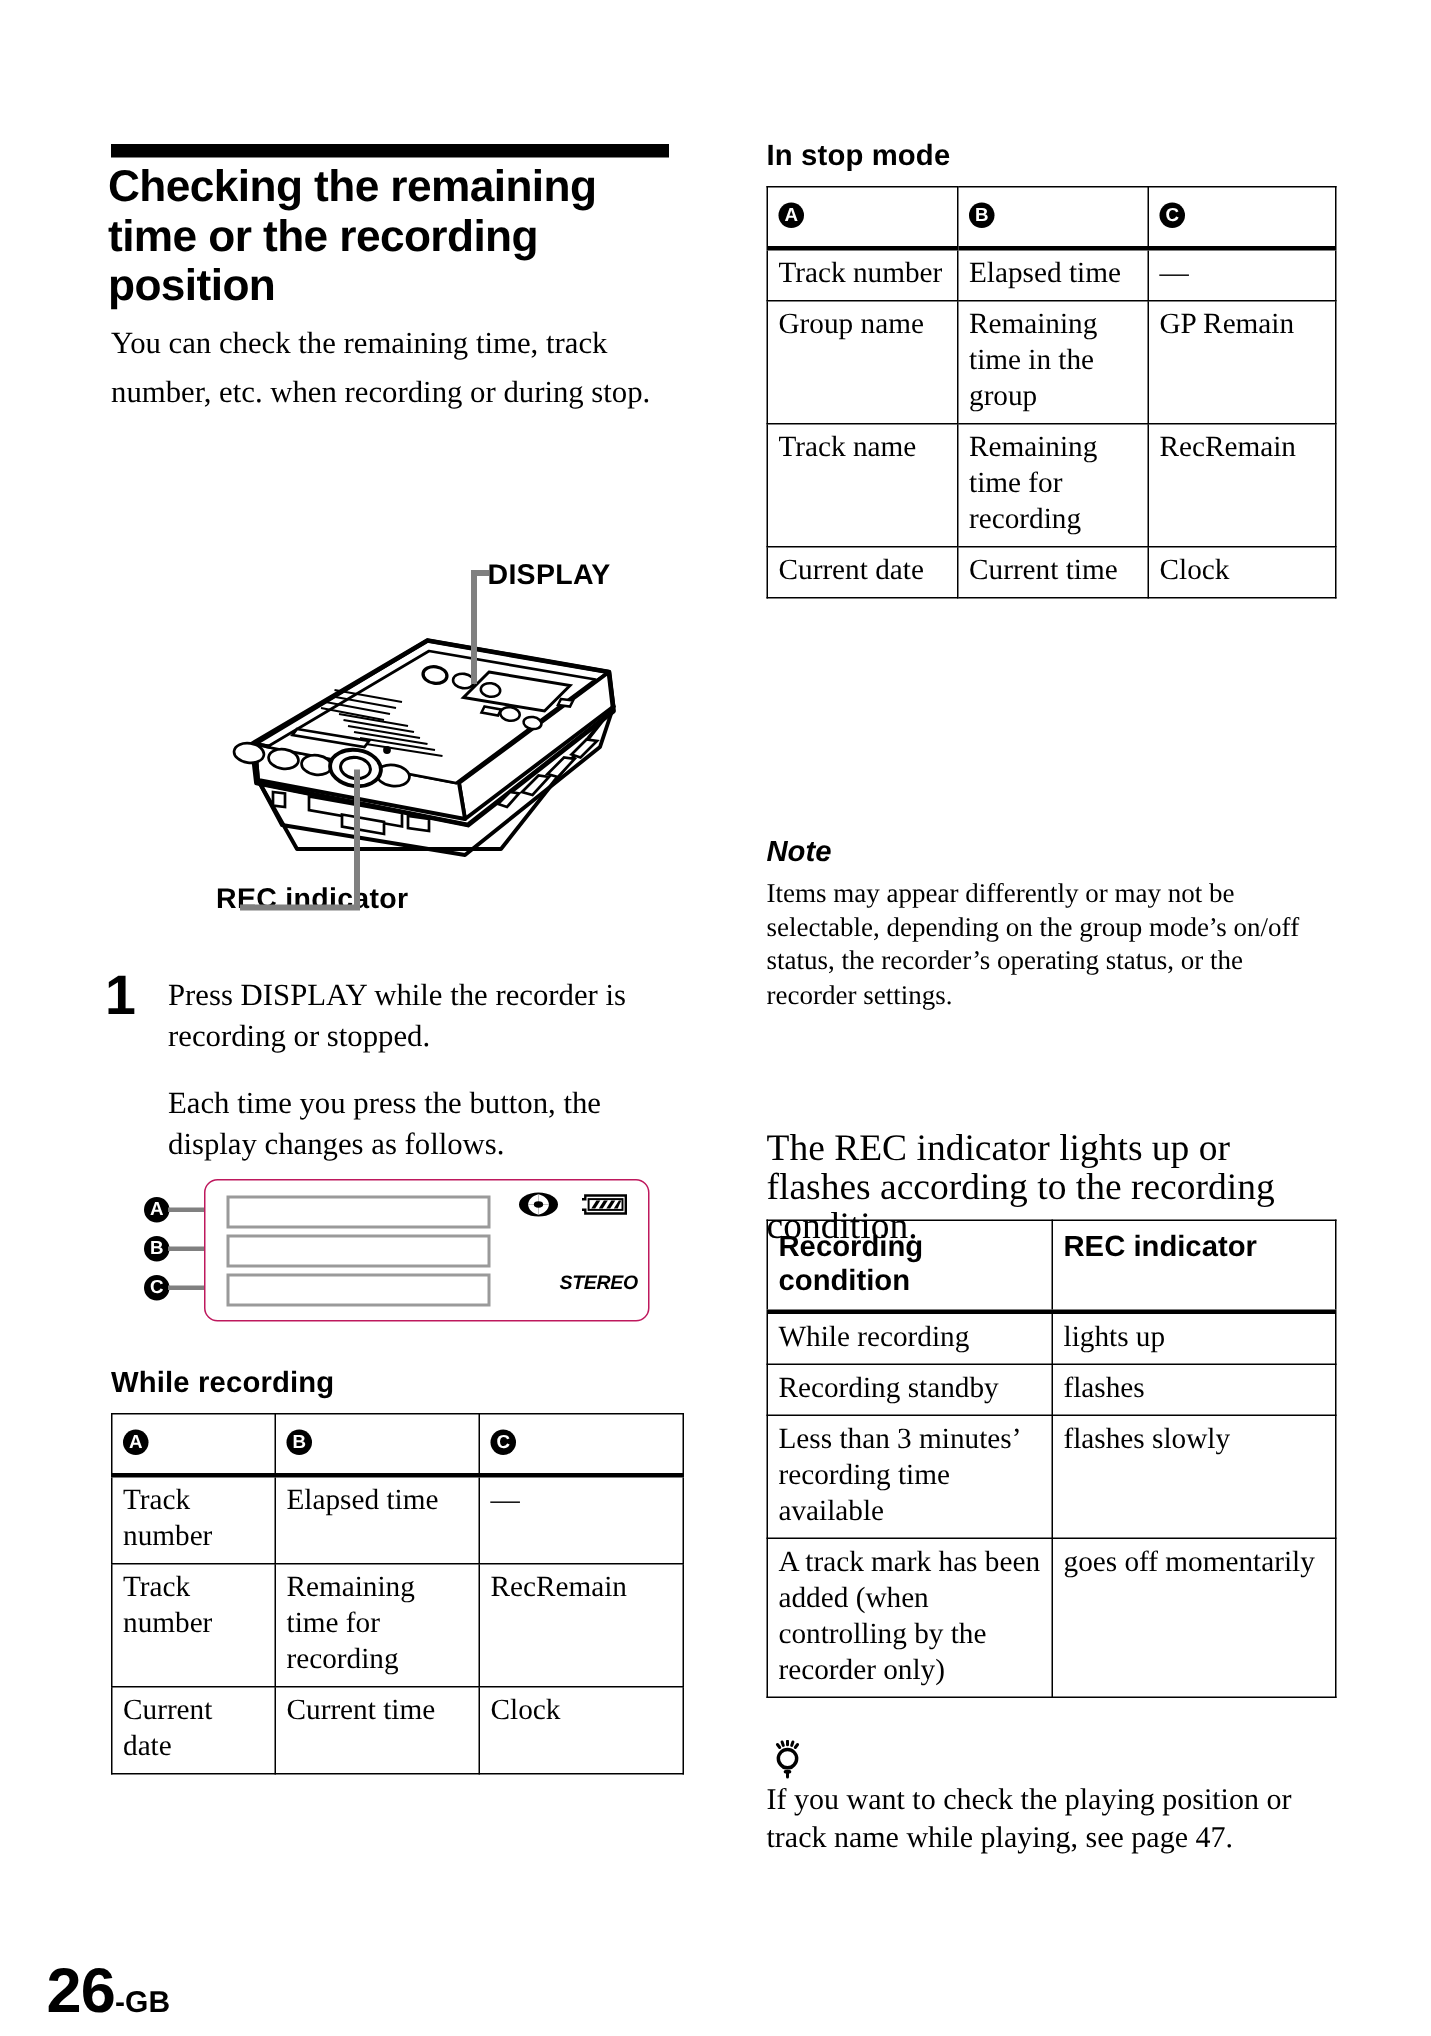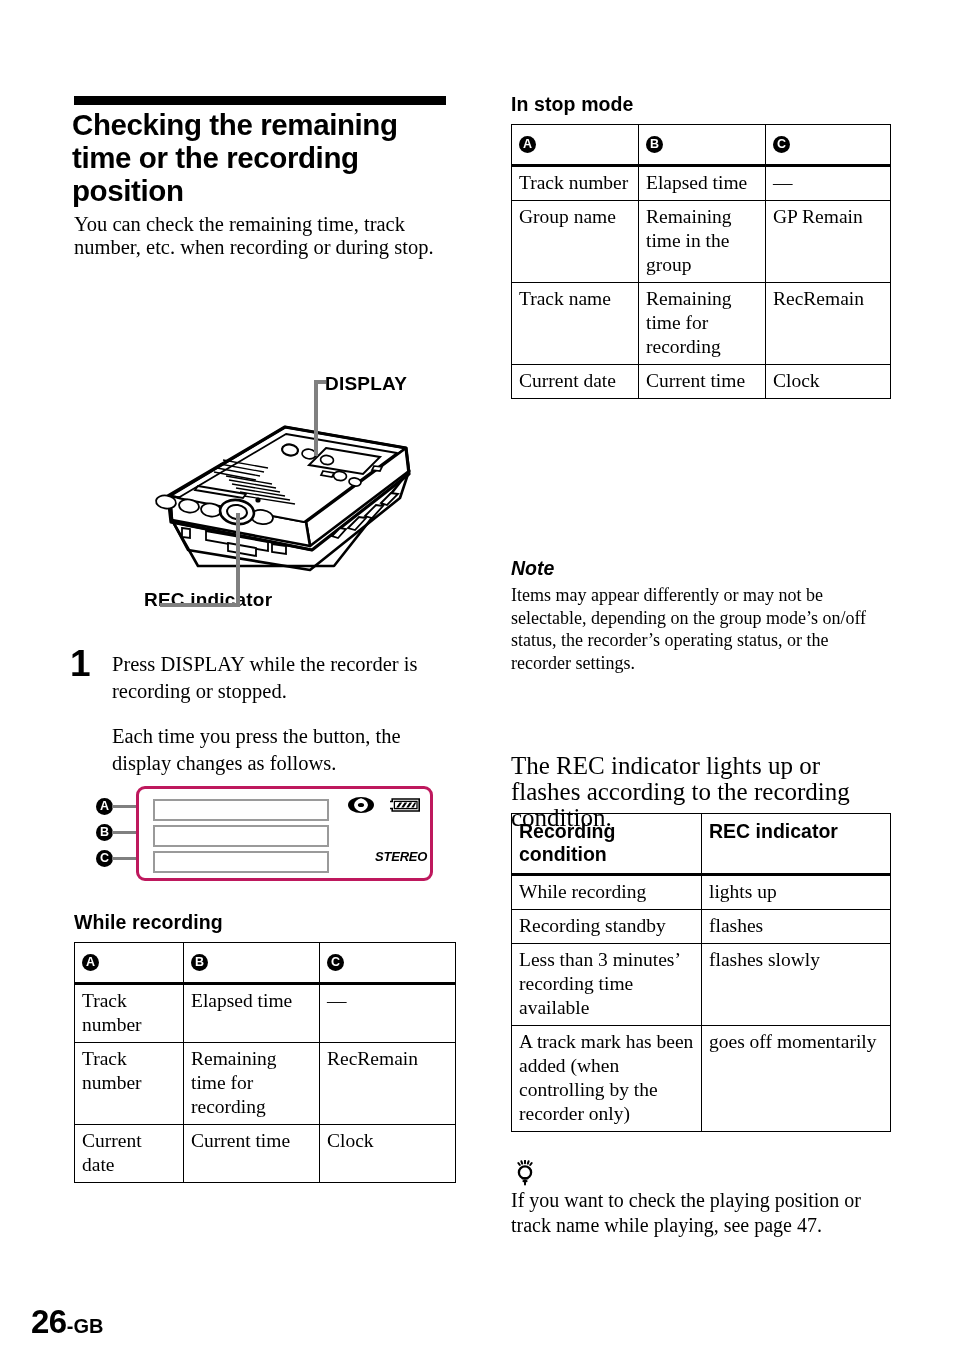--- a/index.html
+++ b/index.html
@@ -41,21 +41,21 @@
     letter-spacing: -0.4px;
   }
 
   
   .intro {
     position: absolute;
     left: 74px;
     top: 213px;
     width: 385px;
     font-size: 20.5px;
-    line-height: 23px;
+    line-height: 33px;
   }
   .intro p { margin: 0; }
 
   
   .figure {
     position: absolute;
     left: 110px;
     top: 370px;
     width: 360px;
     height: 250px;
@@ -107,21 +107,21 @@
     top: 786px;
     width: 345px;
     height: 97px;
   }
   .disp-panel {
     position: absolute;
     left: 40px;
     top: 0px;
     width: 297px;
     height: 95px;
-    border: 3px solid #be185d;
+    border: 1px solid #be185d;
     border-radius: 9px;
     box-sizing: border-box;
     background: #fff;
   }
   .disp-row {
     position: absolute;
     left: 14px;
     width: 176px;
     height: 22px;
     border: 2px solid #9a9a9a;
@@ -269,21 +269,21 @@
 
   
   .folio {
     position: absolute;
     left: 31px;
     top: 1303px;
     font-family: "Liberation Sans", sans-serif;
     font-weight: bold;
     white-space: nowrap;
   }
-  .folio .num { font-size: 33px; letter-spacing: -0.5px; }
+  .folio .num { font-size: 42px; letter-spacing: -0.5px; }
   .folio .gb  { font-size: 20px; letter-spacing: 0px; }
 </style>
 </head>
 <body>
 
 <div class="page">
 
   <div class="rule-bar"></div>
   <div class="section-title">Checking the remaining time or the recording position</div>
 

